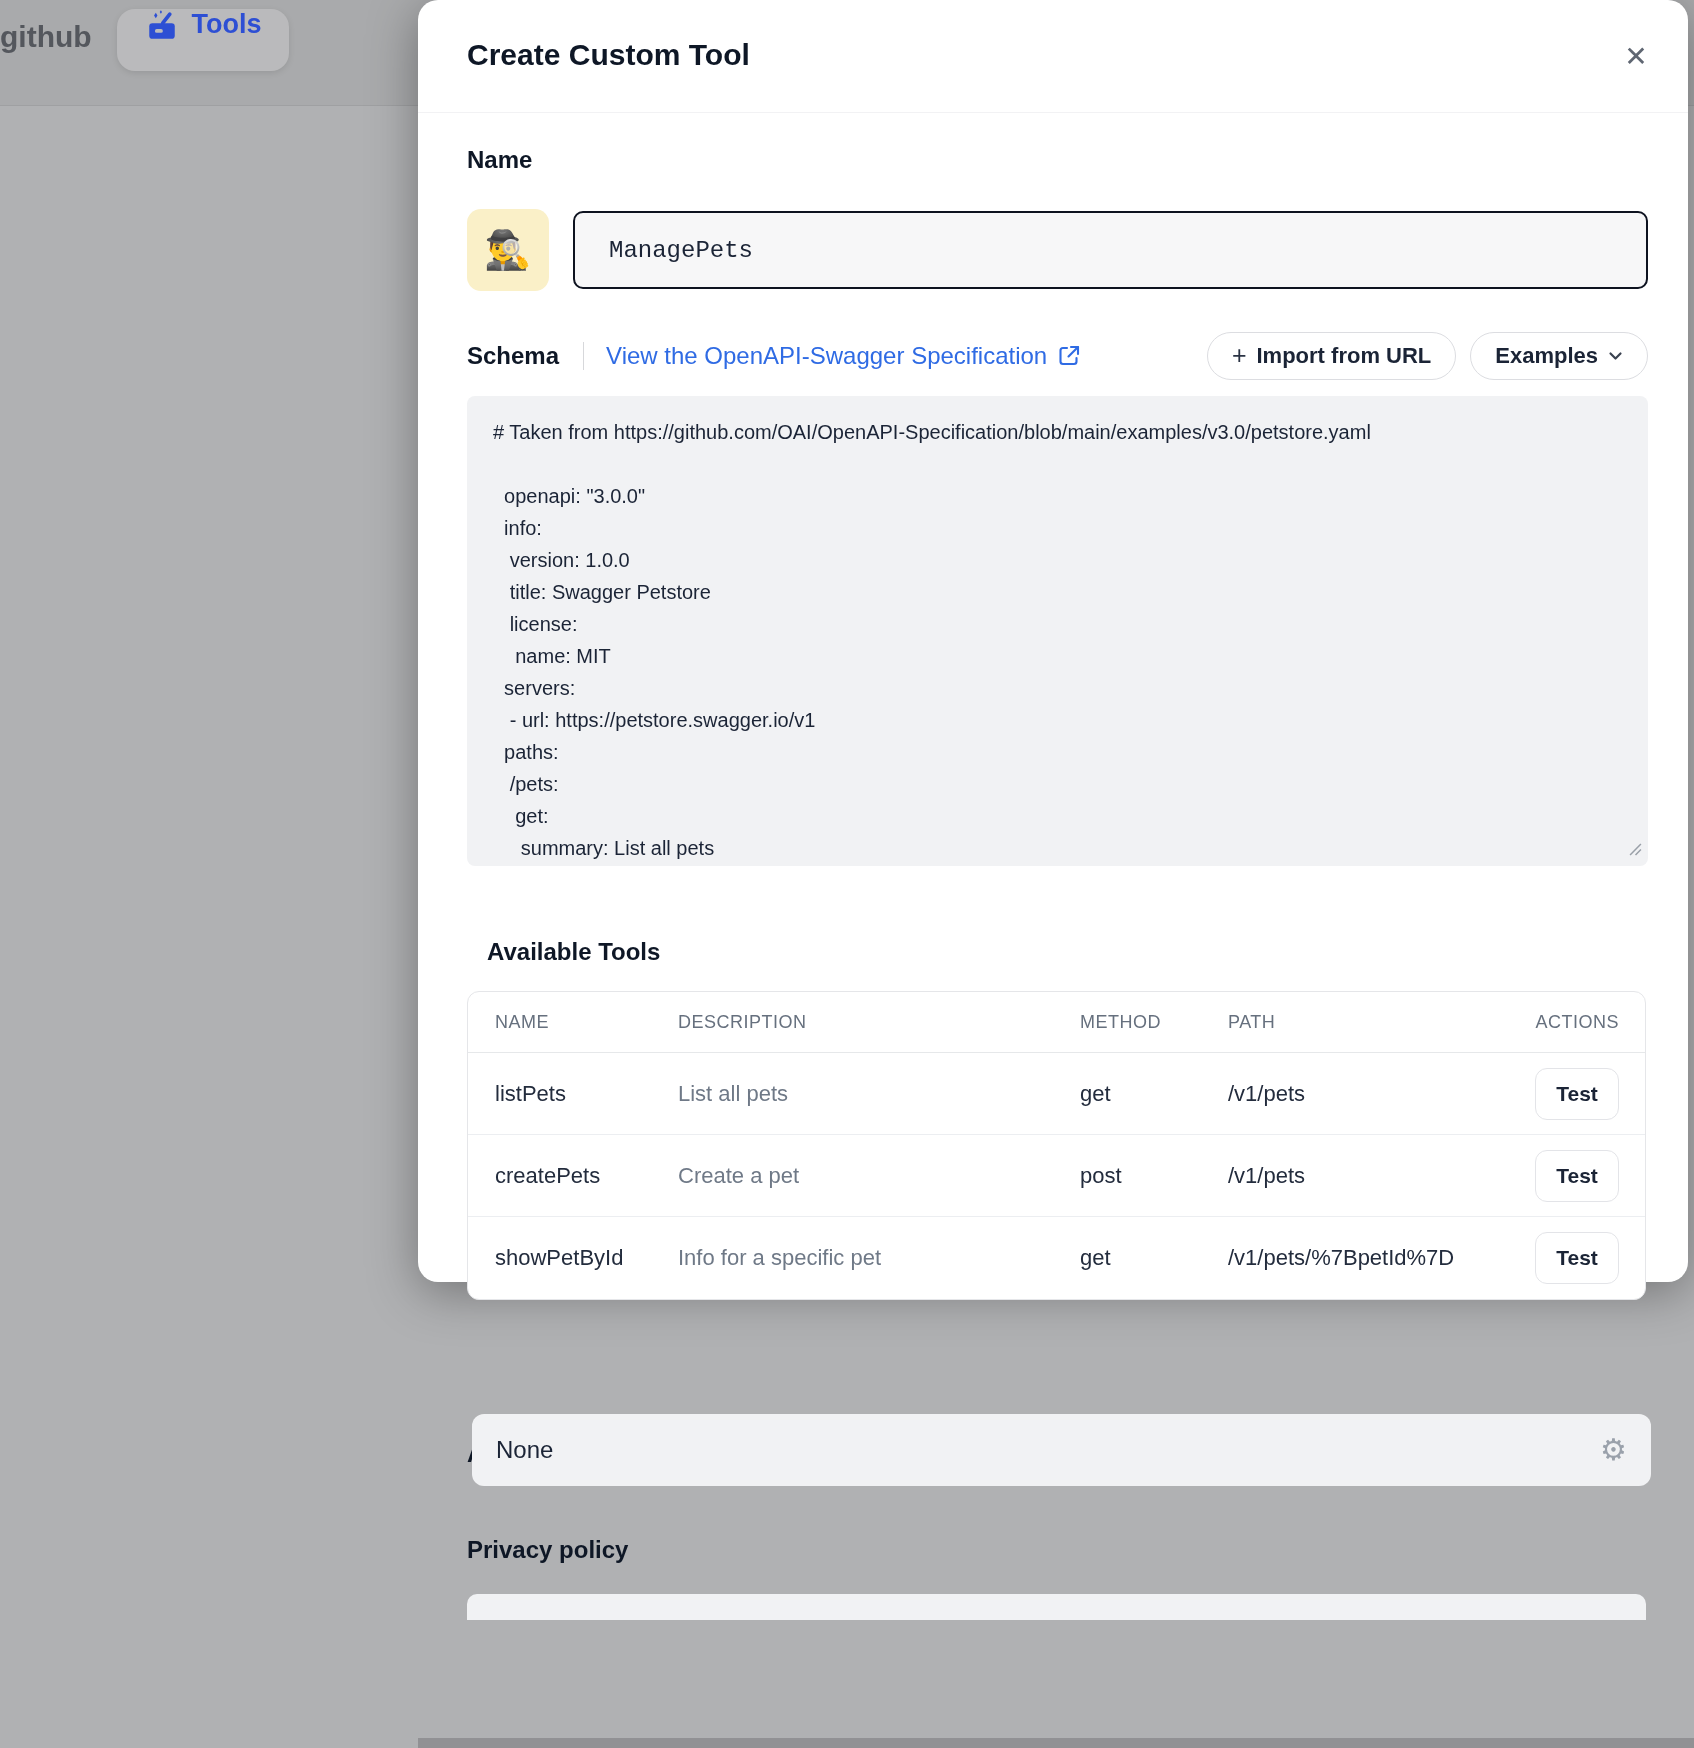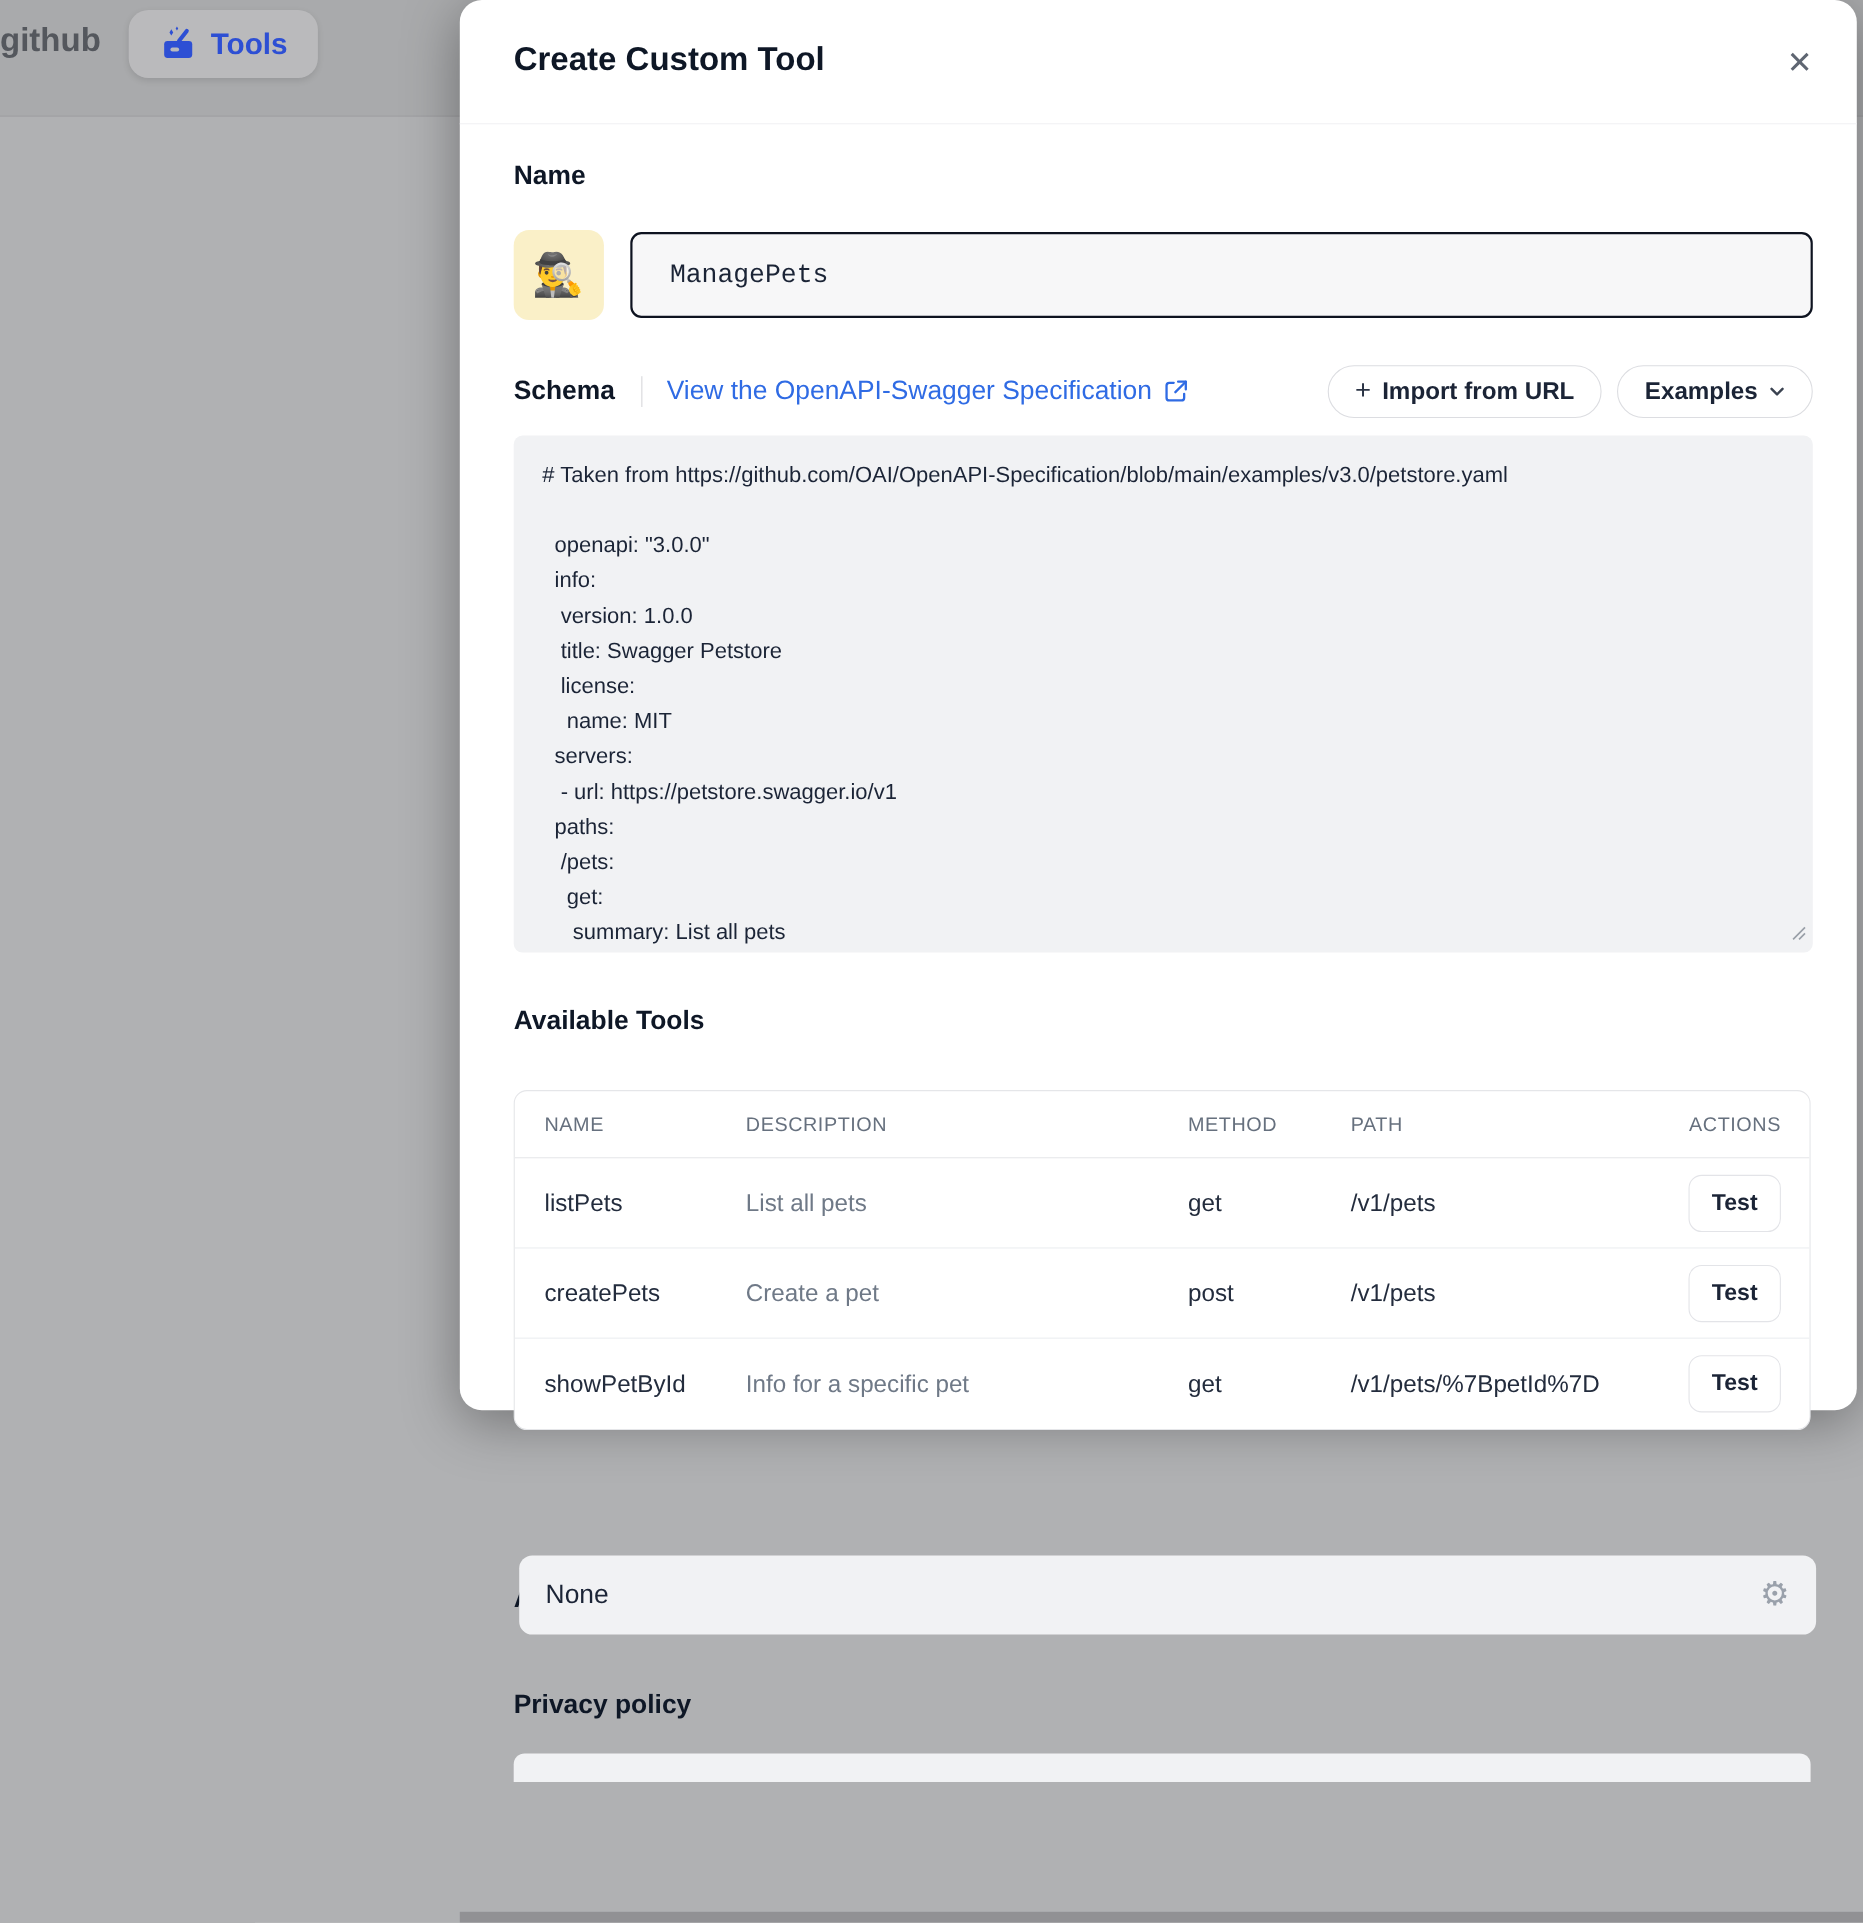--- a/index.html
+++ b/index.html
@@ -5,21 +5,21 @@
   * { margin:0; padding:0; box-sizing:border-box; }
   html,body { width:1694px; height:1748px; }
   body { font-family:"Liberation Sans", sans-serif; background:#b0b1b3; overflow:hidden; }
   .page { position:relative; width:1694px; height:1748px; background:#b0b1b3; overflow:hidden; }
 
   
   .bg-topband { position:absolute; left:0; top:0; width:1694px; height:106px;
     background:#a9aaac; border-bottom:1px solid #9fa0a2; }
   .bg-ledge { position:absolute; left:0; top:20px; font-size:30px; font-weight:600; color:#54575d; }
   .tools-tab { position:absolute; left:117px; top:9px; width:172px; height:62px;
-    background:#bababc; border-radius:18px; display:flex; align-items:center; justify-content:center;
+    background:#bababc; border-radius:18px; display:flex; align-items:flex-start; justify-content:center;
     gap:13px; box-shadow:0 2px 6px rgba(0,0,0,.10); cursor:pointer; }
   .tools-tab .label { font-size:27px; font-weight:700; color:#2d4fd4; }
   .bottom-strip { position:absolute; left:418px; top:1738px; width:1276px; height:10px; background:#919194; }
 
   
   .modal { position:absolute; left:418px; top:0; width:1270px; height:1282px;
     background:#ffffff; border-radius:20px; box-shadow:0 10px 50px rgba(0,0,0,.35); }
   .m-header { position:absolute; left:0; top:0; width:100%; height:113px; border-bottom:1px solid #f2f2f4; }
   .m-title { position:absolute; left:49px; top:38px; font-size:30px; font-weight:700; color:#0e1726; }
   .close-btn { position:absolute; left:1192px; top:30px; width:52px; height:52px; border:none; background:transparent;
@@ -167,21 +167,21 @@
     get:
      summary: List all pets
      operationId: listPets</pre>
       <span class="resize-handle">
         <svg width="13" height="13" viewBox="0 0 12 12">
           <path d="M1 11 L11 1 M6 11 L11 6" stroke="#9aa0a8" stroke-width="1.4" fill="none"></path>
         </svg>
       </span>
     </div>
 
-    <div class="section-heading" style="top:914px;">Available Tools</div>
+    <div class="section-heading" style="top:938px;margin-left:20px;">Available Tools</div>
     <div class="tools-table">
       <div class="t-row t-head">
         <span>NAME</span>
         <span>DESCRIPTION</span>
         <span>METHOD</span>
         <span>PATH</span>
         <span class="cell-actions">ACTIONS</span>
       </div>
       <div class="t-row t-body-row">
         <span class="cell-name">listPets</span>

